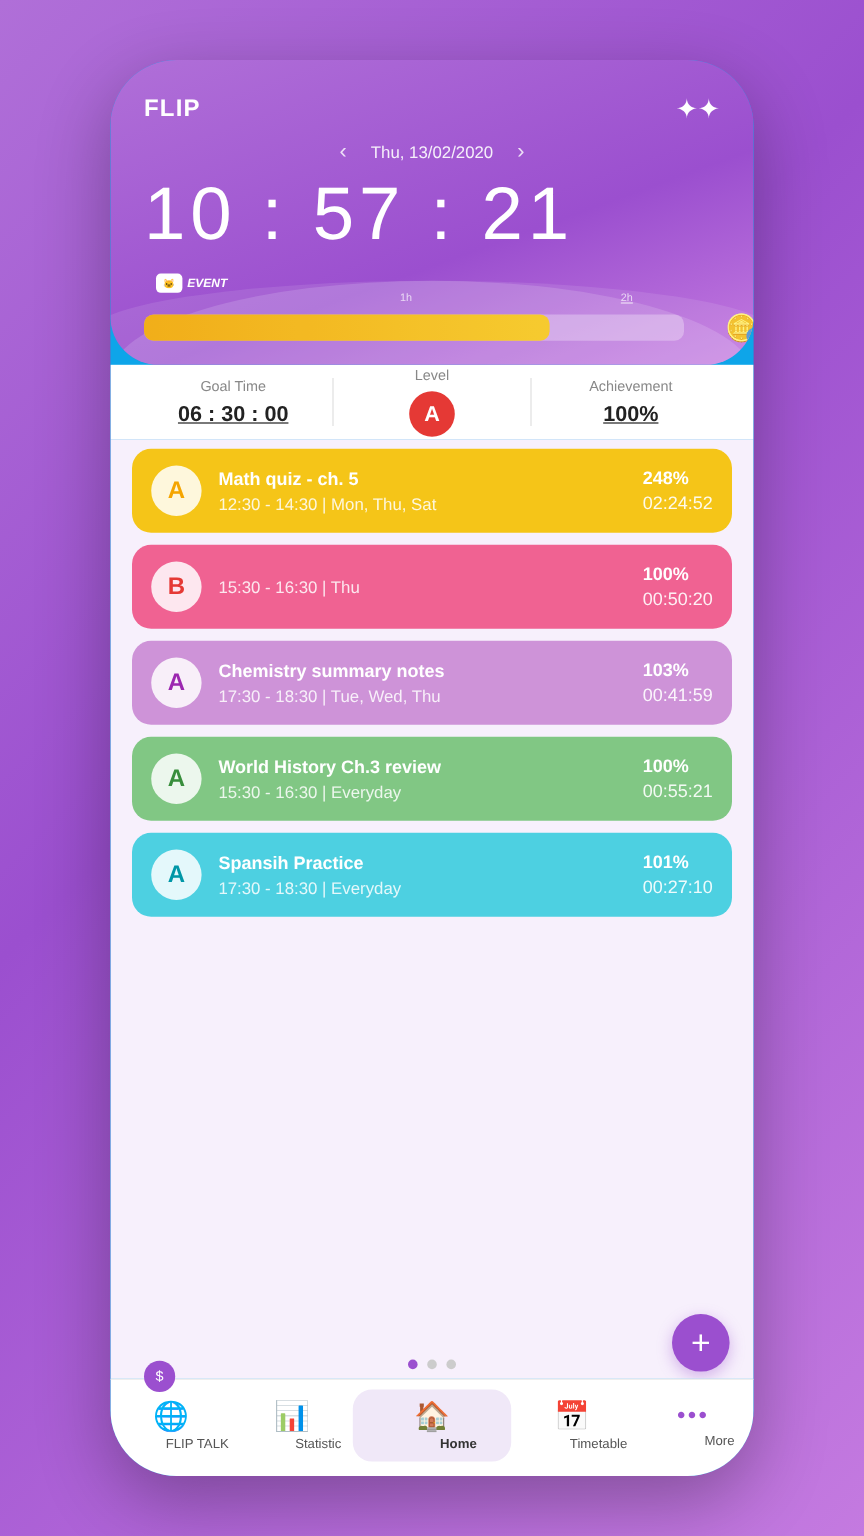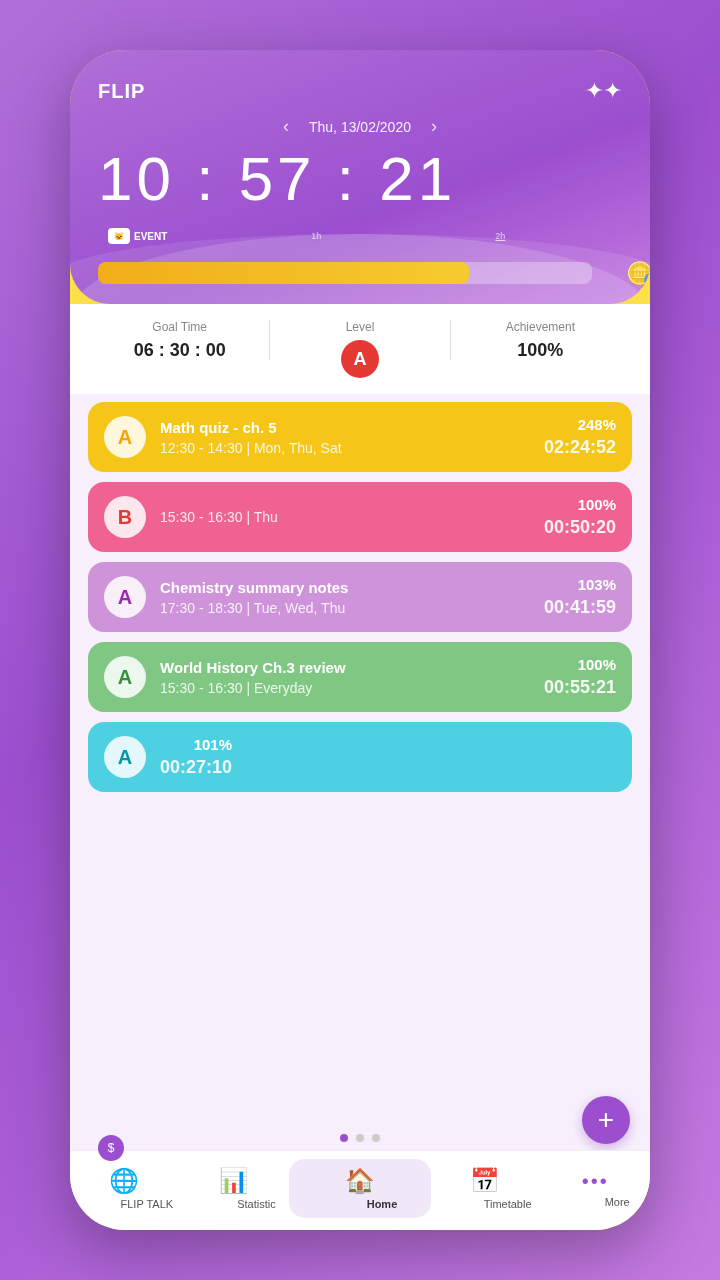--- a/index.html
+++ b/index.html
@@ -7,23 +7,23 @@
       width: 720px;
       height: 1280px;
       background: linear-gradient(135deg, #b06fd8 0%, #9b4fcf 40%, #c47ae0 100%);
       display: flex;
       align-items: center;
       justify-content: center;
       font-family: 'Segoe UI', Arial, sans-serif;
       overflow: hidden;
     }
     .phone {
-      width: 580px;
+      width: 536px;
       height: 1180px;
-      background: #fde047;
+      background: #0ea5e9;
       border-radius: 55px;
       overflow: hidden;
       box-shadow: 0 20px 60px rgba(0,0,0,0.3);
       display: flex;
       flex-direction: column;
       position: relative;
     }
     
     .header-section {
       background: linear-gradient(160deg, #b06fd8 0%, #9b4fcf 60%, #c47ae0 100%);
@@ -113,24 +113,25 @@
       height: 16px;
       display: flex;
       align-items: center;
       justify-content: center;
       font-size: 8px;
     }
     .event-text {
       color: white;
       font-size: 10px;
       font-weight: 600;
+      font-style: italic;
     }
     .time-marker {
       position: absolute;
-      top: 0;
+      top: 12px;
       color: rgba(255,255,255,0.7);
       font-size: 9px;
     }
     .progress-bar-container {
       background: rgba(255,255,255,0.3);
       border-radius: 8px;
       height: 22px;
       position: relative;
       overflow: visible;
       margin-right: 30px;
@@ -169,37 +170,38 @@
       width: 14px;
       height: 14px;
       display: flex;
       align-items: center;
       justify-content: center;
     }
     
     .stats-row {
       display: flex;
       justify-content: space-around;
-      align-items: flex-start;
-      padding: 16px 20px;
+      align-items: center;
+      padding: 2px 20px;
       background: white;
     }
     .stat-item {
       text-align: center;
       flex: 1;
     }
     .stat-label {
       color: #888;
       font-size: 12px;
       margin-bottom: 6px;
     }
     .stat-value {
       color: #222;
       font-size: 18px;
       font-weight: 700;
+      text-decoration: underline;
     }
     .stat-divider {
       width: 1px;
       height: 40px;
       background: #e0e0e0;
     }
     .level-badge {
       width: 38px;
       height: 38px;
       background: #e53935;
@@ -259,32 +261,32 @@
       color: white;
       font-size: 15px;
       font-weight: 700;
       margin-bottom: 4px;
     }
     .card-subtitle {
       color: rgba(255,255,255,0.85);
       font-size: 14px;
     }
     .card-stats {
-      text-align: right;
+      text-align: left;
     }
     .card-percent {
       color: white;
       font-size: 15px;
       font-weight: 700;
       margin-bottom: 4px;
     }
     .card-time {
       color: rgba(255,255,255,0.9);
-      font-size: 18px;
-      font-weight: 700;
+      font-size: 15px;
+      font-weight: 400;
     }
     
     .bottom-controls {
       display: flex;
       justify-content: center;
       align-items: center;
       padding: 8px 18px;
       background: #f7f0fc;
       position: relative;
     }
@@ -463,20 +465,24 @@
       <div class="card-title">World History Ch.3 review</div>
       <div class="card-subtitle">15:30 - 16:30  |  Everyday</div>
     </div>
     <div class="card-stats">
       <div class="card-percent">100%</div>
       <div class="card-time">00:55:21</div>
     </div>
   </div>
       <div class="subject-card card-cyan">
     <div class="card-avatar">A</div>
+    <div class="card-info">
+      <div class="card-title">Spansih Practice</div>
+      <div class="card-subtitle">17:30 - 18:30  |  Everyday</div>
+    </div>
     <div class="card-stats">
       <div class="card-percent">101%</div>
       <div class="card-time">00:27:10</div>
     </div>
   </div>
     </div>
 
   <div class="bottom-controls">
     <div class="dots">
       <div class="dot active"></div>

